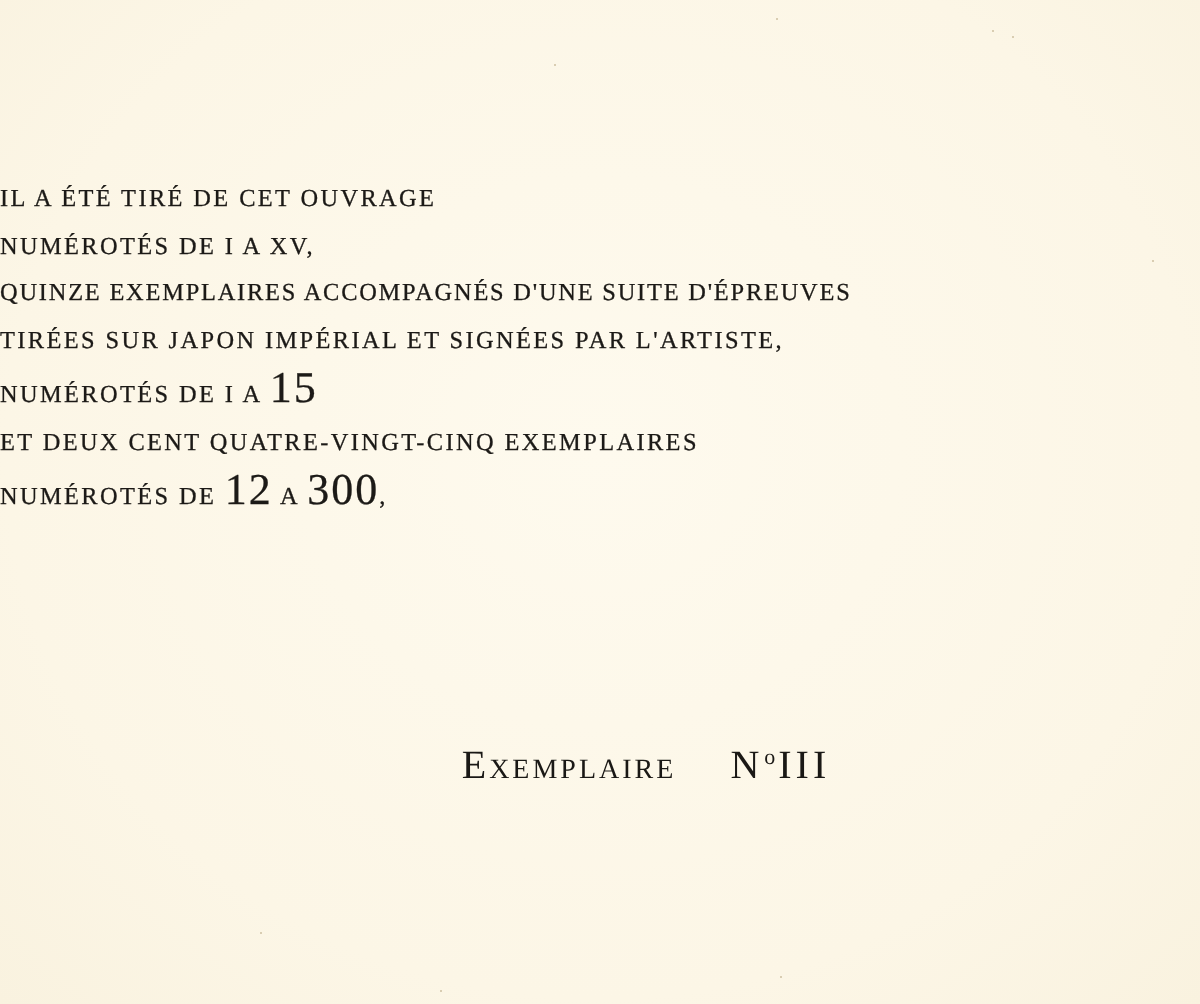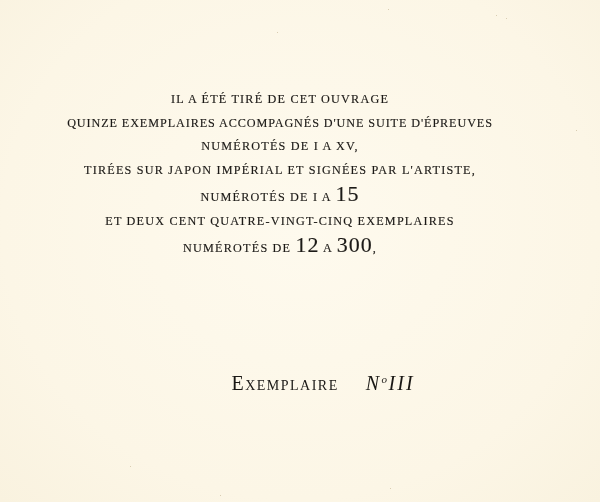--- a/index.html
+++ b/index.html
@@ -20,21 +20,20 @@
     left: 0; top: 0;
     width: 600px; height: 502px;
     background:
       radial-gradient(ellipse at 50% 45%, #fefaee 0%, #fcf6e6 70%, #f9f2df 100%);
   }
   .colophon {
     position: absolute;
     left: 0;
     top: 88px;
     width: 560px;
-    text-align: center;
   }
   .line {
     display: block;
     font-size: 12.2px;
     line-height: 23.5px;
     letter-spacing: 1.2px;
     text-transform: uppercase;
     white-space: nowrap;
     font-family: "Liberation Serif", "DejaVu Serif", serif;
     font-weight: normal;
@@ -53,38 +52,38 @@
     top: 372px;
     width: 600px;
     text-align: center;
     font-family: "Liberation Serif", "DejaVu Serif", serif;
     font-size: 20px;
     letter-spacing: 1.5px;
     color: #1a1815;
     white-space: nowrap;
   }
   .exemplaire .sc-word { font-variant: small-caps; margin-left: 46px; }
-  .exemplaire .no-mark { margin-left: 27px; font-style: italic; }
+  .exemplaire .no-mark { margin-left: 27px; }
   .exemplaire .no-mark sup { font-size: 11px; vertical-align: 7px; margin-left: 1px; }
-  .exemplaire .copy-num { letter-spacing: 2px; font-style: italic; }
+  .exemplaire .copy-num { letter-spacing: 2px; }
   .speck {
     position: absolute;
     width: 1px; height: 1px;
     background: #d9cdb2;
   }
 </style>
 </head>
 <body>
 
 <div class="page">
 
   <div class="colophon">
     <span class="line">IL A ÉTÉ TIRÉ DE CET OUVRAGE</span>
+    <span class="line">NUMÉROTÉS DE I A XV,</span>
     <span class="line tight">QUINZE EXEMPLAIRES ACCOMPAGNÉS D'UNE SUITE D'ÉPREUVES</span>
-    <span class="line">NUMÉROTÉS DE I A XV,</span>
     <span class="line">TIRÉES SUR JAPON IMPÉRIAL ET SIGNÉES PAR L'ARTISTE,</span>
     <span class="line"><span>NUMÉROTÉS DE I A </span><span class="num">15</span></span>
     <span class="line">ET DEUX CENT QUATRE-VINGT-CINQ EXEMPLAIRES</span>
     <span class="line"><span>NUMÉROTÉS DE </span><span class="num">12</span><span> A </span><span class="num">300</span><span>,</span></span>
   </div>
 
   <div class="exemplaire">
     <span class="sc-word">Exemplaire</span><span class="no-mark"><span>N</span><sup>o</sup></span><span class="copy-num">III</span>
   </div>
 

